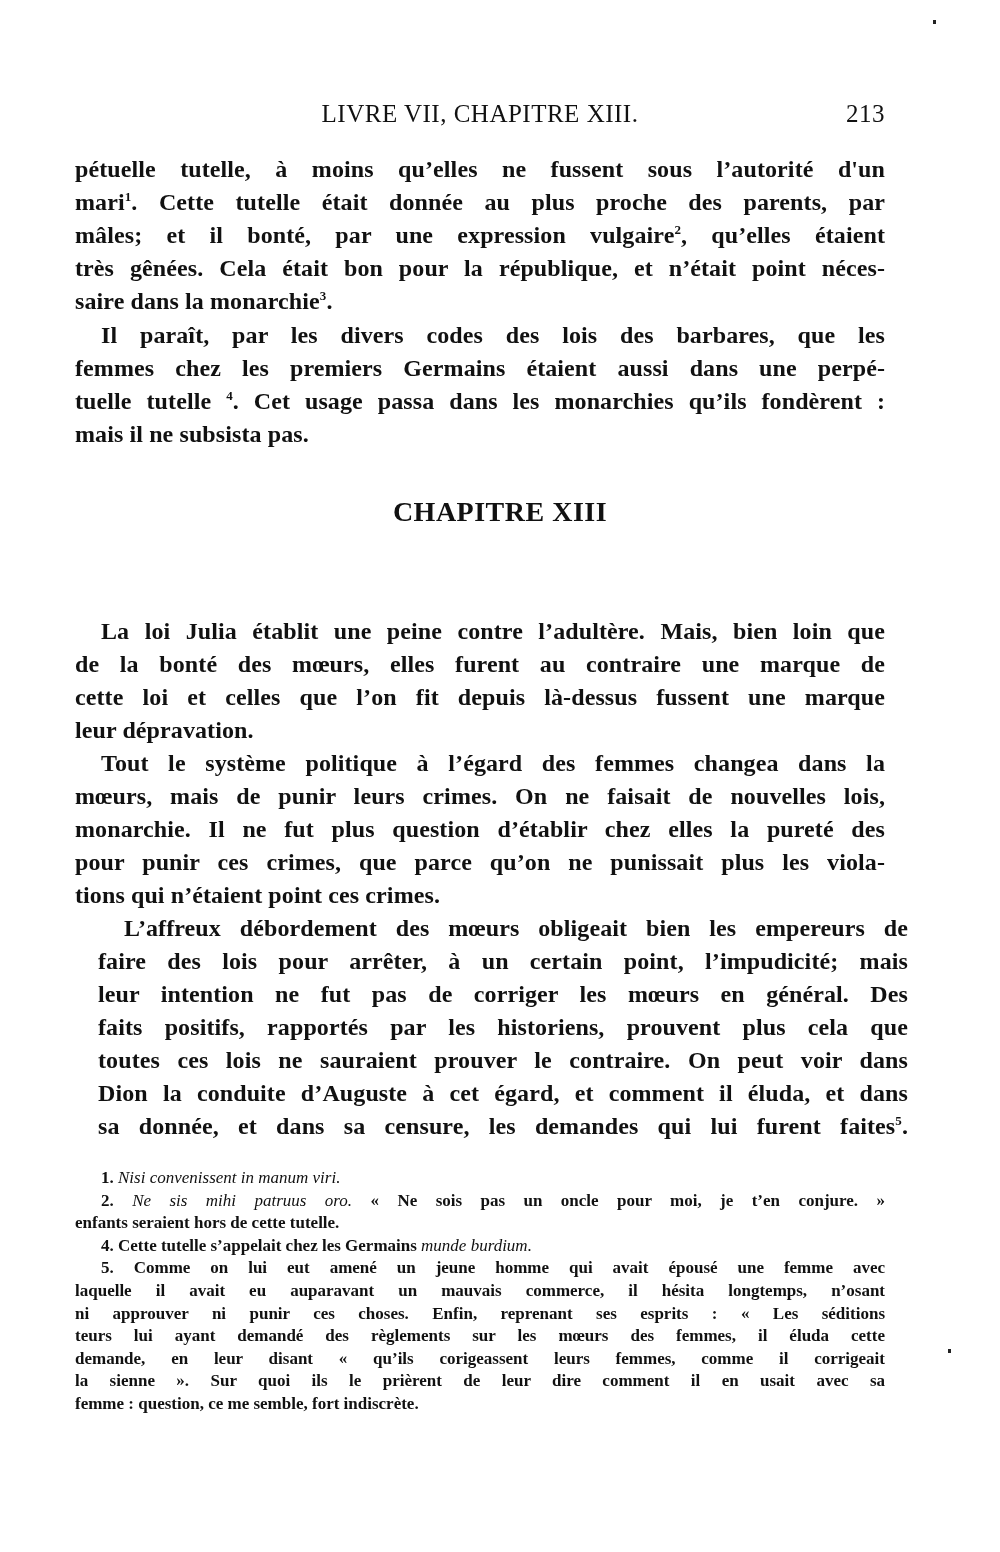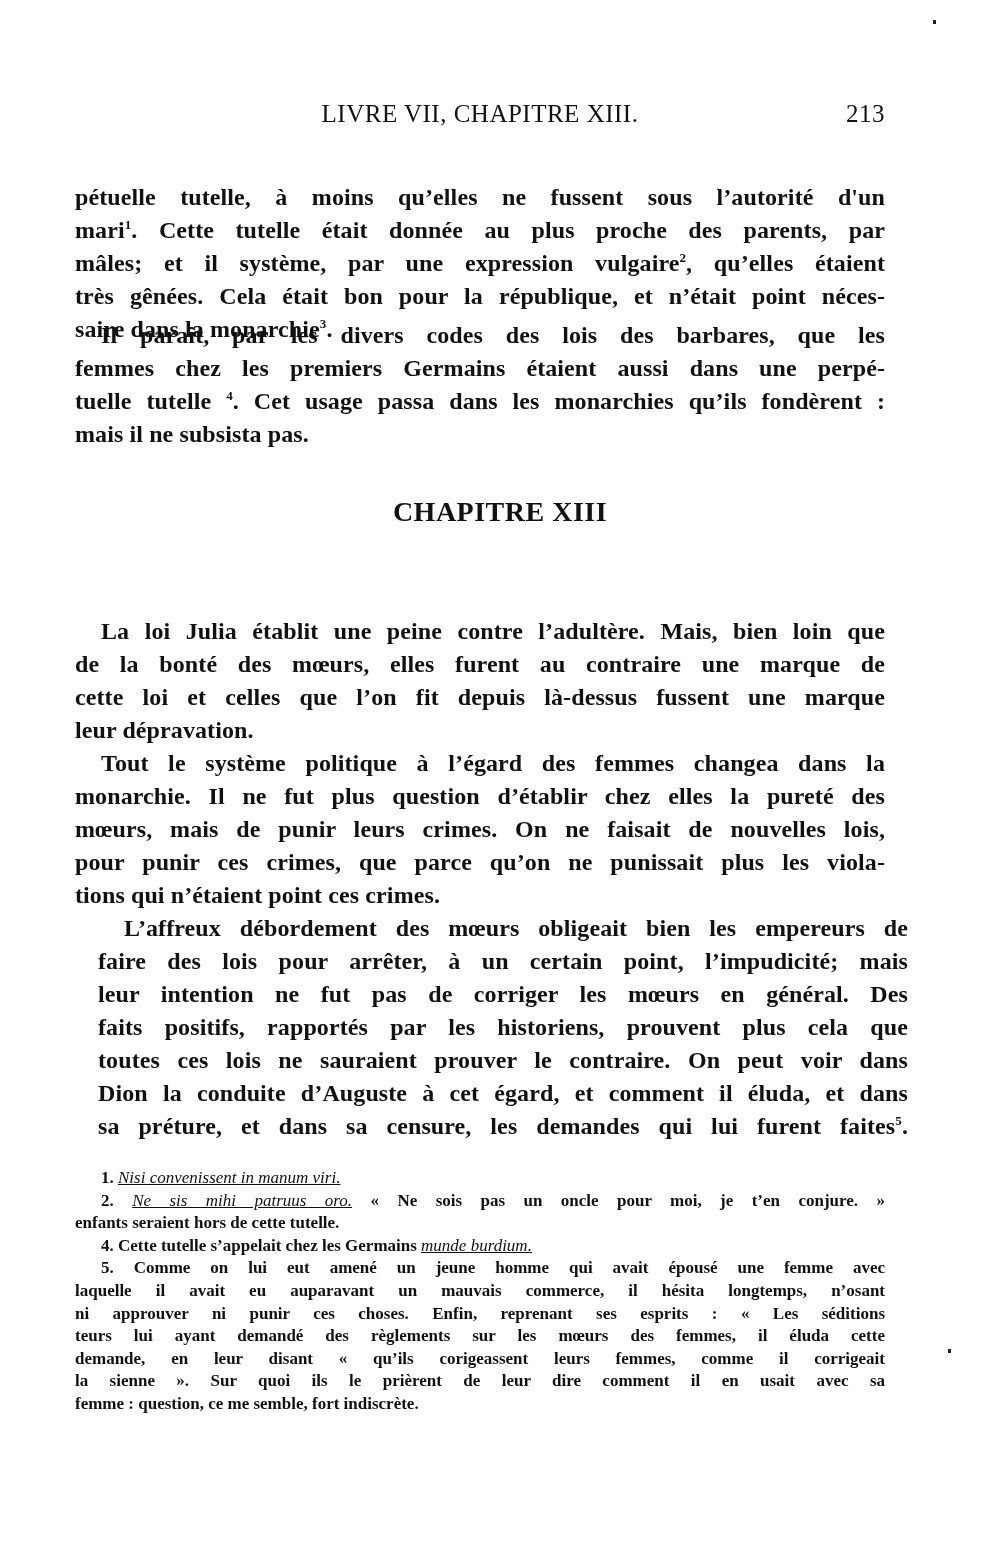--- a/index.html
+++ b/index.html
@@ -14,37 +14,37 @@
           text-align: justify; text-align-last: justify; font-weight: bold; letter-spacing: 0.1px; }
   .line.last { text-align-last: left; }
   .line.indent { padding-left: 26px; }
   sup { font-size: 13px; vertical-align: 9px; line-height: 0; }
   .chapter-title { position: absolute; top: 484px; left: 0; width: 1000px; text-align: center; font-size: 28px; font-weight: bold; letter-spacing: 0.5px; padding-left: 0; }
   .chapter-subtitle { position: absolute; top: 548px; left: 118px; width: 720px; text-align: justify; text-align-last: justify; font-size: 17px; font-weight: bold; white-space: nowrap; }
   .notes { position: absolute; left: 75px; width: 810px; top: 1155px; }
   .note { display: block; height: 22.6px; line-height: 22.6px; font-size: 17px; font-weight: bold; white-space: nowrap; text-align: justify; text-align-last: justify; }
   .note.last { text-align-last: left; }
   .note.indent { padding-left: 26px; }
-  .note i { font-weight: normal; font-style: italic; text-decoration: underline; }
+  .note i { font-weight: normal; font-style: italic; }
   .speck { position: absolute; width: 3px; height: 4px; background: #222; }
 </style>
 </head>
 <body>
 
 <div class="page">
 
   <div class="running-head">
     <span class="title">LIVRE VII, CHAPITRE XIII.</span>
     <span class="folio">213</span>
   </div>
 
-  <div class="block" style="top:141px;margin-top:28px;">
+  <div class="block" style="top:141px;">
     <span class="line"><span>pétuelle tutelle, à moins qu’elles ne fussent sous l’autorité d'un</span></span>
     <span class="line"><span>mari</span><sup>1</sup><span>. Cette tutelle était donnée au plus proche des parents, par</span></span>
-    <span class="line"><span>mâles; et il système, par une expression vulgaire</span><sup>2</sup><span>, qu’elles étaient</span></span>
+    <span class="line"><span>mâles; et il bonté, par une expression vulgaire</span><sup>2</sup><span>, qu’elles étaient</span></span>
     <span class="line"><span>très gênées. Cela était bon pour la république, et n’était point néces-</span></span>
     <span class="line last"><span>saire dans la monarchie</span><sup>3</sup><span>.</span></span>
   </div>
 
   <div class="block" style="top:307px;">
     <span class="line indent"><span>Il paraît, par les divers codes des lois des barbares, que les</span></span>
     <span class="line"><span>femmes chez les premiers Germains étaient aussi dans une perpé-</span></span>
     <span class="line"><span>tuelle tutelle </span><sup>4</sup><span>. Cet usage passa dans les monarchies qu’ils fondèrent :</span></span>
     <span class="line last"><span>mais il ne subsista pas.</span></span>
   </div>
@@ -53,34 +53,34 @@
 
   <div class="block" style="top:603px;">
     <span class="line indent"><span>La loi Julia établit une peine contre l’adultère. Mais, bien loin que</span></span>
     <span class="line"><span>de la bonté des mœurs, elles furent au contraire une marque de</span></span>
     <span class="line"><span>cette loi et celles que l’on fit depuis là-dessus fussent une marque</span></span>
     <span class="line last"><span>leur dépravation.</span></span>
   </div>
 
   <div class="block" style="top:735px;">
     <span class="line indent"><span>Tout le système politique à l’égard des femmes changea dans la</span></span>
+    <span class="line"><span>mœurs, mais de punir leurs crimes. On ne faisait de nouvelles lois,</span></span>
     <span class="line"><span>monarchie. Il ne fut plus question d’établir chez elles la pureté des</span></span>
-    <span class="line"><span>mœurs, mais de punir leurs crimes. On ne faisait de nouvelles lois,</span></span>
     <span class="line"><span>pour punir ces crimes, que parce qu’on ne punissait plus les viola-</span></span>
     <span class="line last"><span>tions qui n’étaient point ces crimes.</span></span>
   </div>
 
   <div class="block" style="top:900px;margin-left:23px;">
     <span class="line indent"><span>L’affreux débordement des mœurs obligeait bien les empereurs de</span></span>
     <span class="line"><span>faire des lois pour arrêter, à un certain point, l’impudicité; mais</span></span>
     <span class="line"><span>leur intention ne fut pas de corriger les mœurs en général. Des</span></span>
     <span class="line"><span>faits positifs, rapportés par les historiens, prouvent plus cela que</span></span>
     <span class="line"><span>toutes ces lois ne sauraient prouver le contraire. On peut voir dans</span></span>
     <span class="line"><span>Dion la conduite d’Auguste à cet égard, et comment il éluda, et dans</span></span>
-    <span class="line"><span>sa préture, et dans sa censure, les demandes qui lui furent faites</span><sup>5</sup><span>.</span></span>
+    <span class="line"><span>sa donnée, et dans sa censure, les demandes qui lui furent faites</span><sup>5</sup><span>.</span></span>
   </div>
 
   <div class="notes">
     <span class="note indent last"><span>1. </span><i>Nisi convenissent in manum viri.</i></span>
     <span class="note indent"><span>2. </span><i>Ne sis mihi patruus oro.</i><span> « Ne sois pas un oncle pour moi, je t’en conjure. »</span></span>
     <span class="note last"><span>enfants seraient hors de cette tutelle.</span></span>
     <span class="note indent last"><span>4. </span><span>Cette tutelle s’appelait chez les Germains </span><i>munde burdium.</i></span>
     <span class="note indent"><span>5. </span><span>Comme on lui eut amené un jeune homme qui avait épousé une femme avec</span></span>
     <span class="note"><span>laquelle il avait eu auparavant un mauvais commerce, il hésita longtemps, n’osant</span></span>
     <span class="note"><span>ni approuver ni punir ces choses. Enfin, reprenant ses esprits : « Les séditions</span></span>

